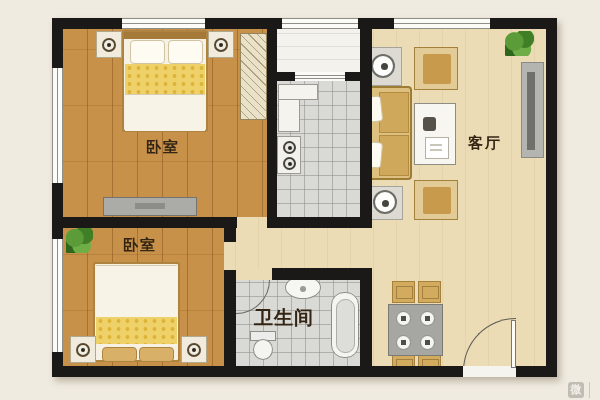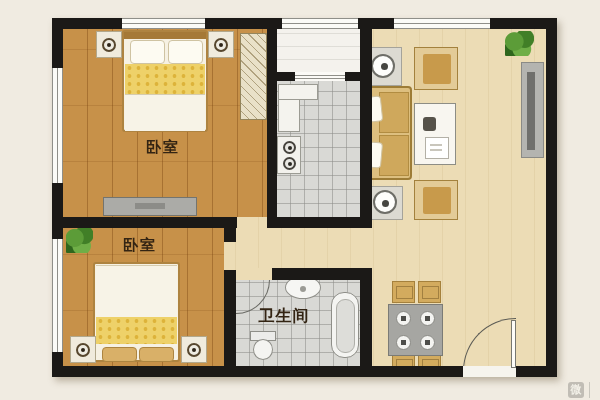--- a/index.html
+++ b/index.html
@@ -25,21 +25,21 @@
   
   .wall{background:#1b1917;z-index:6;}
   .winH{z-index:6;background:linear-gradient(to bottom,#8f8f89 0 1px,#fbfbf7 1px 5px,#8f8f89 5px 6px,#fbfbf7 6px 10px,#8f8f89 10px 11px);}
   .winV{z-index:6;background:linear-gradient(to right,#8f8f89 0 1px,#fbfbf7 1px 5px,#8f8f89 5px 6px,#fbfbf7 6px 10px,#8f8f89 10px 11px);}
   .winS{z-index:6;background:linear-gradient(to bottom,#fbfaf6 0 3px,#8f8f89 3px 4px,#fbfaf6 4px 6px,#8f8f89 6px 7px,#fbfaf6 7px 9px);}
   .gap{z-index:6;background:#f6f4ee;}
   .gapF{z-index:6;background:#ecdcb5;}
   
   .fur{z-index:4;}
   .label{z-index:7;text-align:center;font-weight:bold;color:#332413;font-size:15px;letter-spacing:2px;line-height:1;}
-  .label.small{font-size:16px;letter-spacing:1px;}
+  .label.small{font-size:19px;letter-spacing:1px;}
   
   .bedframe{background:#f6f1e3;border:2px solid #ae8340;border-radius:3px;box-sizing:border-box;}
   .headboard{position:absolute;left:0;top:0;width:100%;height:7px;background:#a57937;}
   .pillow{position:absolute;background:#fdfbf2;border:1px solid #cfc3a2;border-radius:4px;}
   .pillow.tan{background:#d9b068;border-color:#ac8440;}
   .yband{position:absolute;background-color:#eed169;
          background-image:radial-gradient(circle,#ddb33a 0 1.6px,transparent 2.2px);background-size:9px 8px;}
   .duvet{position:absolute;background:#f7f3e7;border-top:1px solid #d6cbae;}
   .nstand{background:#f0ebdd;border:1px solid #b2a88c;box-sizing:border-box;}
   .lamp{position:absolute;left:50%;top:50%;width:14px;height:14px;margin:-7px 0 0 -7px;border-radius:50%;
@@ -226,20 +226,21 @@
     <div class="abs leaf" style="left:511px;top:320px;width:5px;height:48px;"></div>
 
     <div class="abs arc-bath" style="left:236px;top:280px;width:34px;height:34px;"></div>
     <div class="abs fur sink" style="left:285px;top:276px;width:36px;height:23px;"></div>
     <div class="abs fur tub" style="left:331px;top:292px;width:28px;height:66px;"></div>
     <div class="abs fur toilet-tank" style="left:250px;top:331px;width:26px;height:10px;"></div>
     <div class="abs fur toilet-bowl" style="left:253px;top:339px;width:20px;height:21px;"></div>
 
     <div class="abs label" style="left:118px;top:140px;width:90px;">卧室</div>
     <div class="abs label" style="left:95px;top:238px;width:90px;">卧室</div>
+    <div class="abs label" style="left:445px;top:136px;width:80px;">客厅</div>
     <div class="abs label small" style="left:244px;top:308px;width:80px;">卫生间</div>
   </div>
 
   <div class="wm">
     <div class="logo">微</div>
     <div class="bar"></div>
   </div>
 </div>
 
 </body></html>

